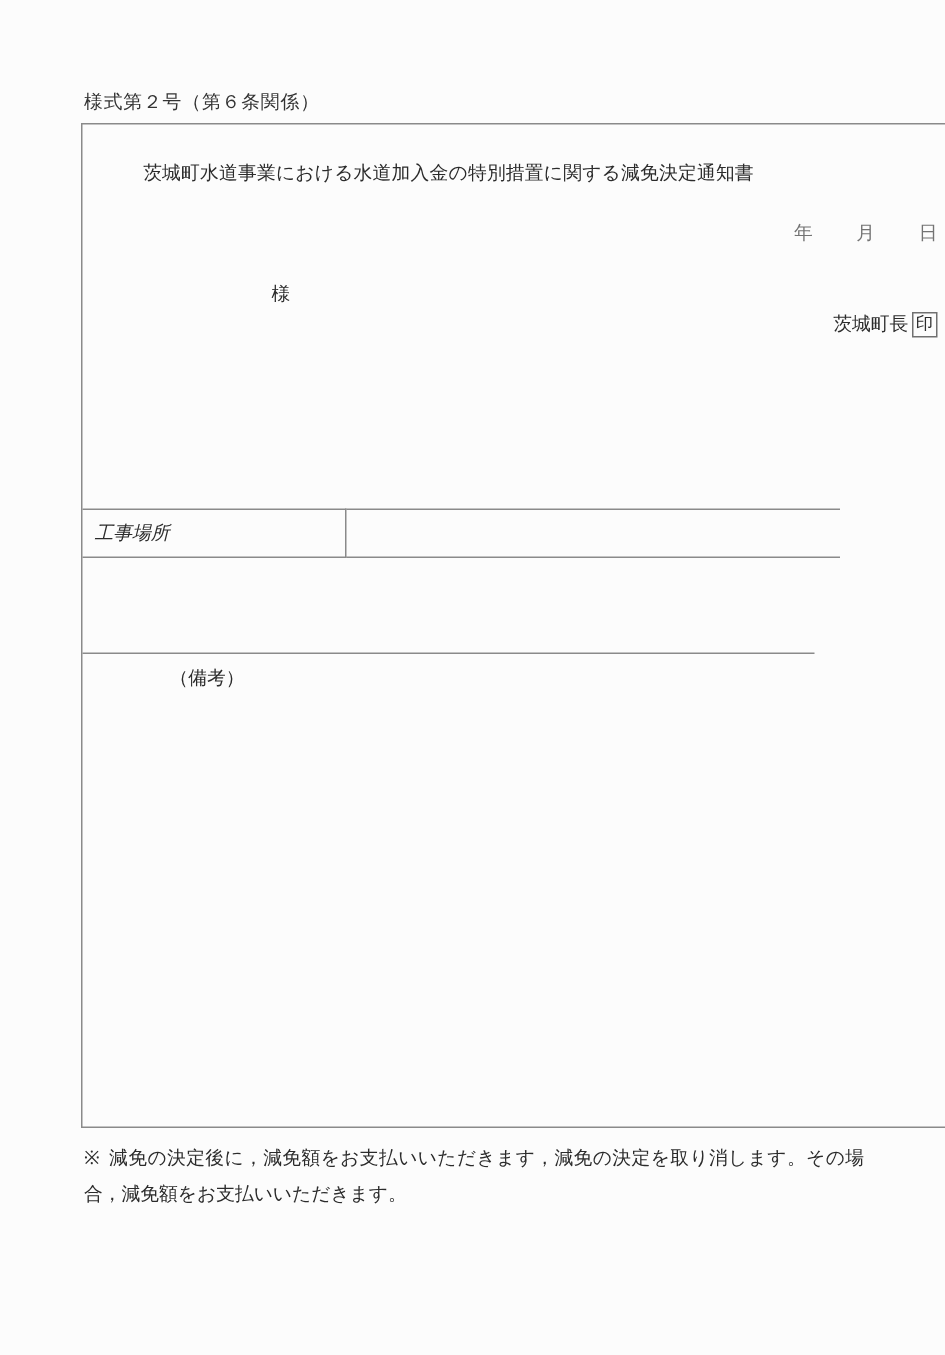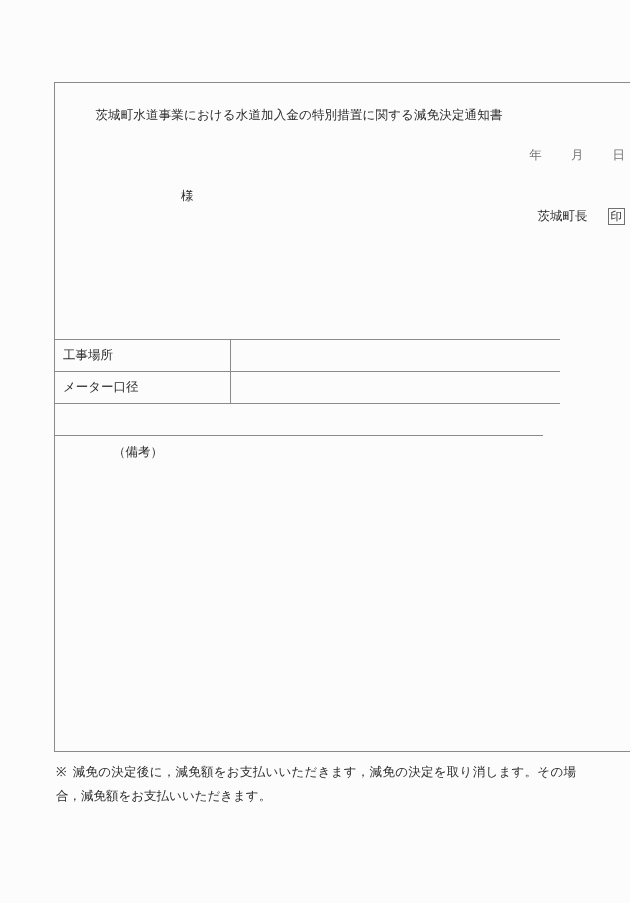--- a/index.html
+++ b/index.html
@@ -91,21 +91,21 @@
     position: absolute;
     right: 12px;
     top: 125px;
     font-size: 12.5px;
     color: #2b2b2b;
     display: flex;
     align-items: center;
     white-space: nowrap;
   }
   .issuer-name {
-    margin-right: 20px;
+    margin-right: 2px;
   }
   .seal-box {
     display: inline-block;
     border: 1px solid #707070;
     padding: 0px 2px 1px 2px;
     font-size: 11.5px;
     line-height: 1.25;
     color: #2b2b2b;
   }
 
@@ -123,20 +123,21 @@
   }
 
   
   .data-table {
     position: absolute;
     left: 0px;
     top: 256px;
     width: 488px;
     border-collapse: collapse;
     table-layout: fixed;
+    font-style: italic;
   }
   .data-table tr {
     height: 32px;
   }
   .data-table td {
     border: 1px solid #8a8a8a;
     font-size: 12.5px;
     padding: 0 0 0 8px;
     vertical-align: middle;
     color: #2b2b2b;
@@ -187,20 +188,21 @@
   }
   .footer-note .marker {
     margin-right: 6px;
   }
 </style>
 </head>
 <body>
 
 <div class="page">
 
+  <div class="form-number">様式第２号（第６条関係）</div>
 
   <div class="main-box">
 
     <div class="doc-title">茨城町水道事業における水道加入金の特別措置に関する減免決定通知書</div>
 
     <div class="date-line">
       <span class="seg">年</span>
       <span class="seg">月</span>
       <span class="seg">日</span>
     </div>
@@ -212,24 +214,20 @@
       <span class="seal-box">印</span>
     </div>
 
 
     <table class="data-table">
       <tbody>
           <tr>
         <td class="label-cell">工事場所</td>
         <td class="value-cell"></td>
       </tr>
-      <tr>
-        <td class="label-cell">メーター口径</td>
-        <td class="value-cell"></td>
-      </tr>
     </tbody>
       </table>
 
     <div class="remarks-area">
       <div class="remarks-label">（備考）</div>
     </div>
 
   </div>
 
   <div class="footer-note">

